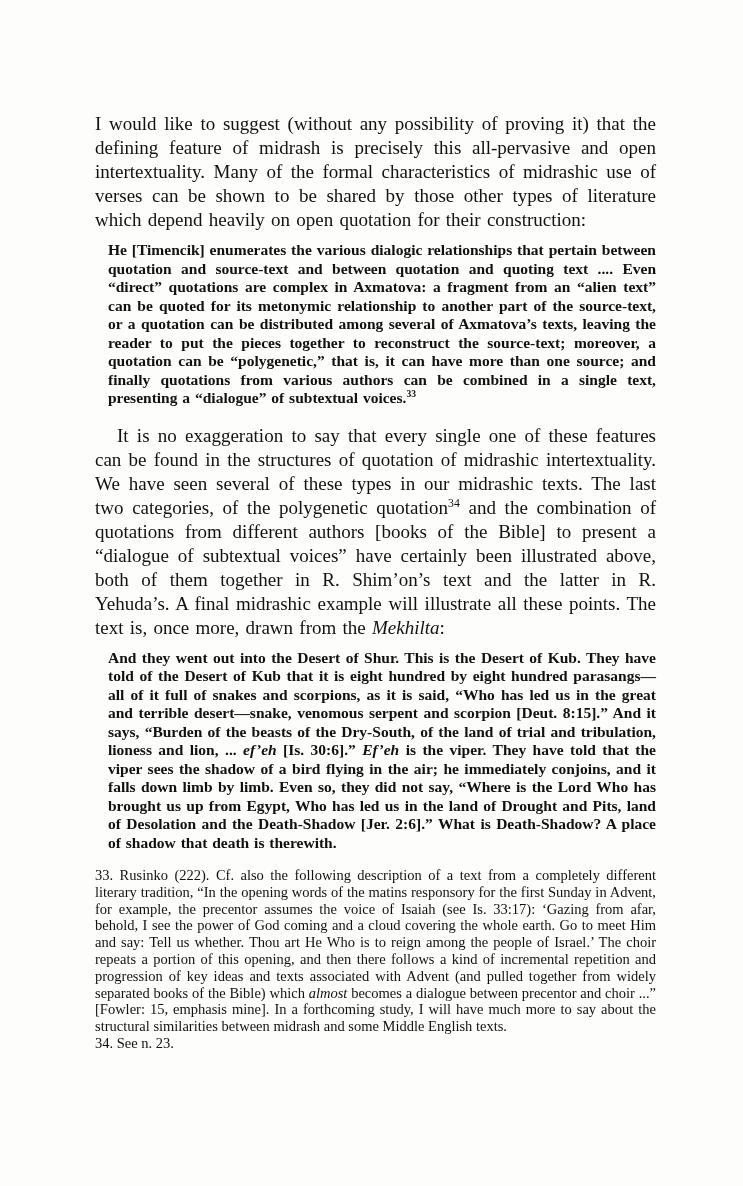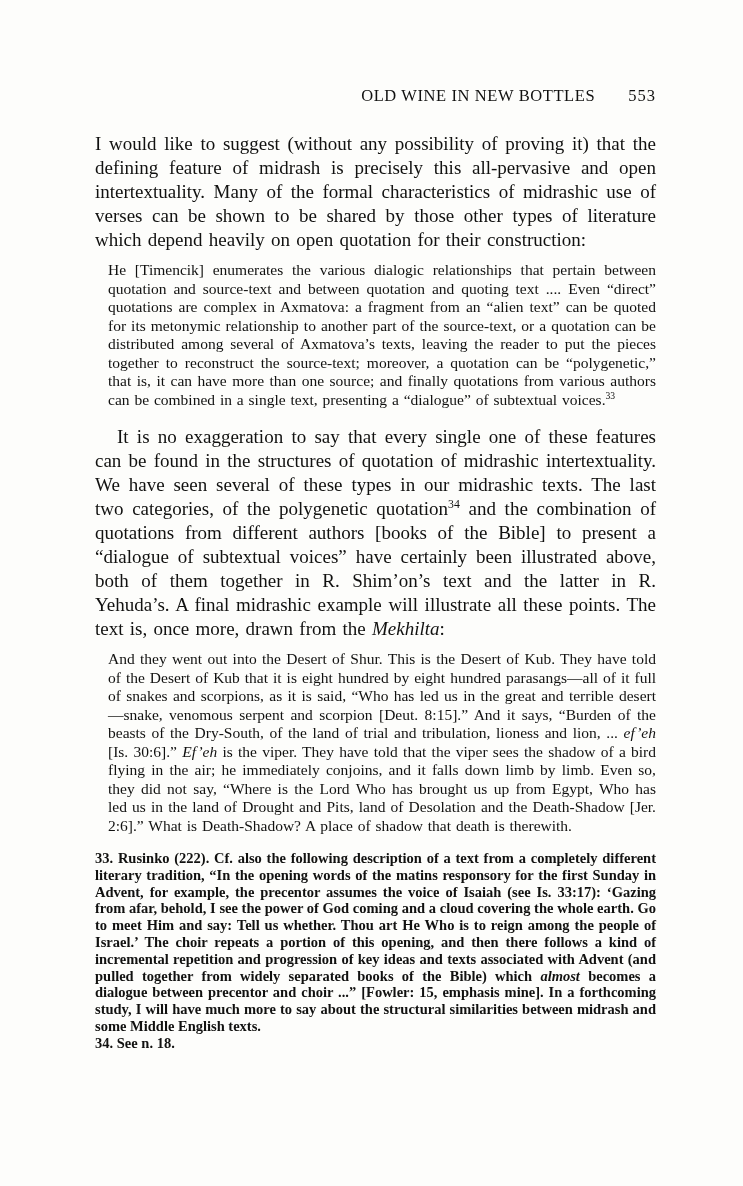--- a/index.html
+++ b/index.html
@@ -40,58 +40,54 @@
     line-height: 24px;
     text-align: justify;
     word-spacing: 1.5px;
   }
   p.para1 { margin-top: 26px; }
   p.para2 { margin-top: 16px; text-indent: 22px; }
   blockquote.quote {
     margin: 9px 0 9px 13px;
     font-size: 15.5px;
     line-height: 18.5px;
-    font-weight: 400;
+    font-weight: 700;
     text-align: justify;
     word-spacing: 1px;
   }
   .footnotes {
     margin-top: 15px;
     font-size: 14.5px;
     line-height: 16.8px;
-    font-weight: 700;
+    font-weight: 400;
     text-align: justify;
   }
   .footnotes p { margin: 0; }
   sup.fnref {
     font-size: 0.62em;
     vertical-align: super;
     line-height: 0;
     font-weight: inherit;
   }
   .it { font-style: italic; }
 </style>
 </head>
 <body>
 
 <div class="page">
   <div class="content">
 
-    <div class="running-header">
-      <span class="header-title">OLD WINE IN NEW BOTTLES</span>
-      <span class="page-number">553</span>
-    </div>
 
     <p class="body para1"><span>I would like to suggest (without any possibility of proving it) that the defining feature of midrash is precisely this all-pervasive and open intertextuality. Many of the formal characteristics of midrashic use of verses can be shown to be shared by those other types of literature which depend heavily on open quotation for their construction:</span></p>
 
     <blockquote class="quote"><span>He [Timencik] enumerates the various dialogic relationships that pertain between quotation and source-text and between quotation and quoting text .... Even “direct” quotations are complex in Axmatova: a fragment from an “alien text” can be quoted for its metonymic relationship to another part of the source-text, or a quotation can be distributed among several of Axmatova’s texts, leaving the reader to put the pieces together to reconstruct the source-text; moreover, a quotation can be “polygenetic,” that is, it can have more than one source; and finally quotations from various authors can be combined in a single text, presenting a “dialogue” of subtextual voices.</span><sup class="fnref">33</sup></blockquote>
 
     <p class="body para2"><span>It is no exaggeration to say that every single one of these features can be found in the structures of quotation of midrashic intertextuality. We have seen several of these types in our midrashic texts. The last two categories, of the polygenetic quotation</span><sup class="fnref">34</sup><span> and the combination of quotations from different authors [books of the Bible] to present a “dialogue of subtextual voices” have certainly been illustrated above, both of them together in R. Shim’on’s text and the latter in R. Yehuda’s. A final midrashic example will illustrate all these points. The text is, once more, drawn from the </span><span class="it">Mekhilta</span><span>:</span></p>
 
     <blockquote class="quote"><span>And they went out into the Desert of Shur. This is the Desert of Kub. They have told of the Desert of Kub that it is eight hundred by eight hundred parasangs—all of it full of snakes and scorpions, as it is said, “Who has led us in the great and terrible desert—snake, venomous serpent and scorpion [Deut. 8:15].” And it says, “Burden of the beasts of the Dry-South, of the land of trial and tribulation, lioness and lion, ... </span><span class="it">ef’eh</span><span> [Is. 30:6].” </span><span class="it">Ef’eh</span><span> is the viper. They have told that the viper sees the shadow of a bird flying in the air; he immediately conjoins, and it falls down limb by limb. Even so, they did not say, “Where is the Lord Who has brought us up from Egypt, Who has led us in the land of Drought and Pits, land of Desolation and the Death-Shadow [Jer. 2:6].” What is Death-Shadow? A place of shadow that death is therewith.</span></blockquote>
 
     <div class="footnotes">
       <p><span>33. Rusinko (222). Cf. also the following description of a text from a completely different literary tradition, “In the opening words of the matins responsory for the first Sunday in Advent, for example, the precentor assumes the voice of Isaiah (see Is. 33:17): ‘Gazing from afar, behold, I see the power of God coming and a cloud covering the whole earth. Go to meet Him and say: Tell us whether. Thou art He Who is to reign among the people of Israel.’ The choir repeats a portion of this opening, and then there follows a kind of incremental repetition and progression of key ideas and texts associated with Advent (and pulled together from widely separated books of the Bible) which </span><span class="it">almost</span><span> becomes a dialogue between precentor and choir ...” [Fowler: 15, emphasis mine]. In a forthcoming study, I will have much more to say about the structural similarities between midrash and some Middle English texts.</span></p>
-      <p><span>34. See n. 18.</span></p>
+      <p><span>34. See n. 23.</span></p>
     </div>
 
   </div>
 </div>
 
 </body></html>

